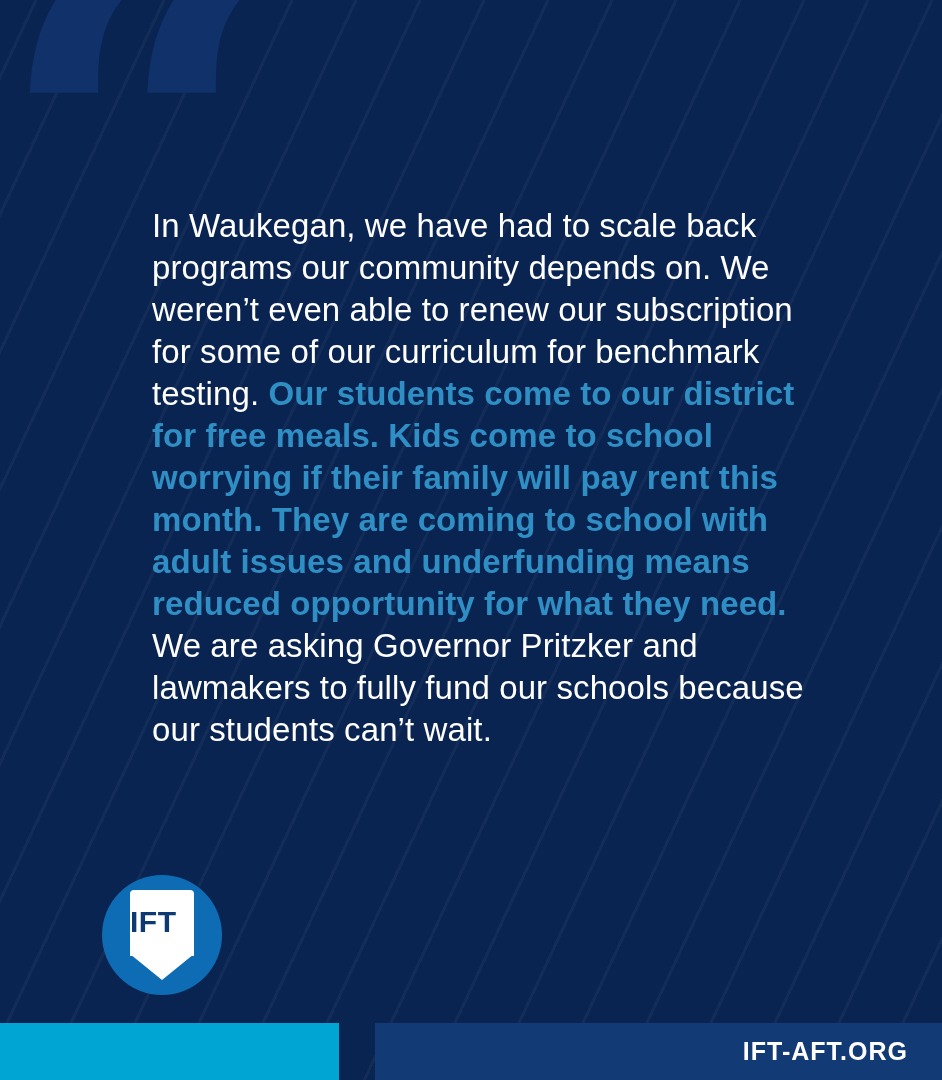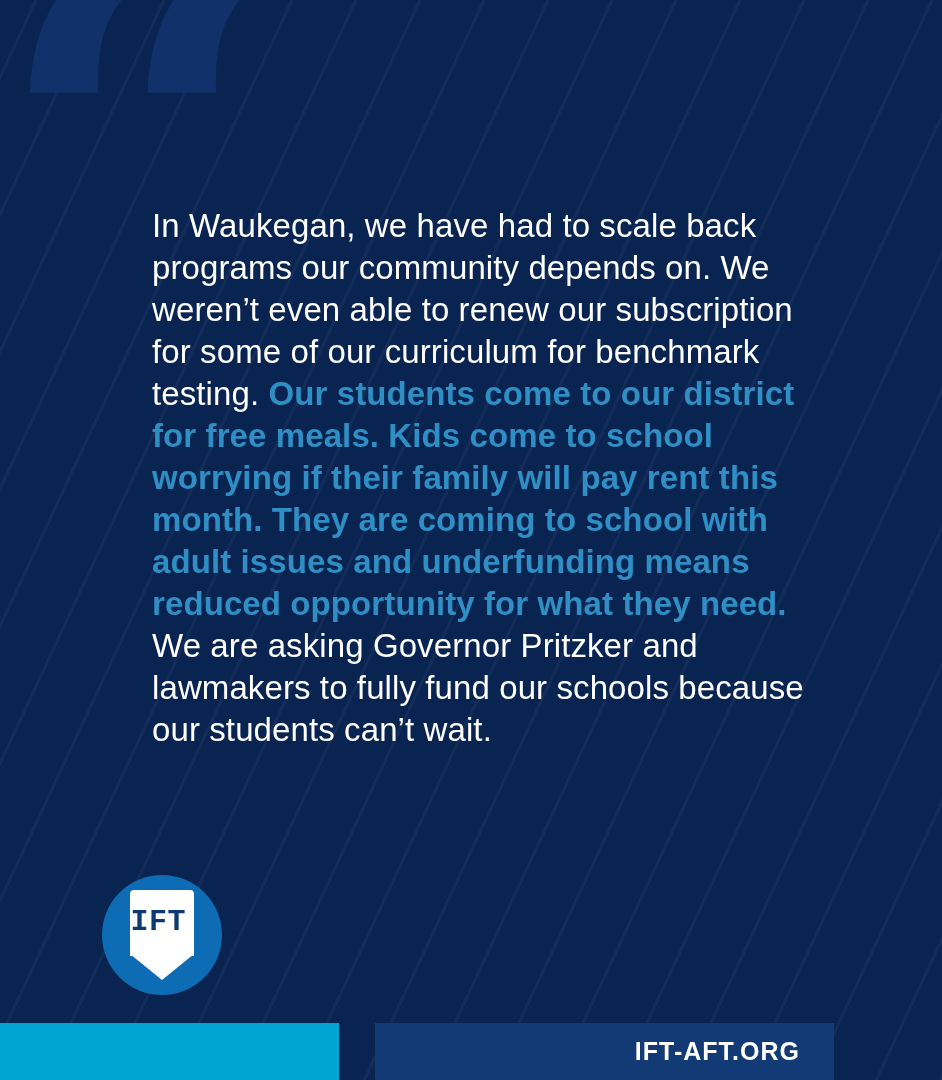--- a/index.html
+++ b/index.html
@@ -114,34 +114,34 @@
     height: 0;
     border-left: 32px solid transparent;
     border-right: 32px solid transparent;
     border-top: 26px solid #ffffff;
   }
   .logo-ift {
     position: absolute;
     left: 28px;
     top: 30px;
     width: 56px;
-    text-align: right;
-    font-family: Liberation Mono, monospace;
+    text-align: left;
+    font-family: Liberation Sans, sans-serif;
     font-weight: bold;
     font-size: 30px;
     letter-spacing: 0.5px;
     color: #0e3a73;
     z-index: 2;
   }
   
   .footer {
     position: absolute;
     left: 0;
     bottom: 0;
-    width: 834px;
+    width: 942px;
     height: 57px;
     display: flex;
     gap: 36px;
   }
   .footer-left {
     width: 339px;
     height: 100%;
     background: #00a5d4;
   }
   .footer-right {

